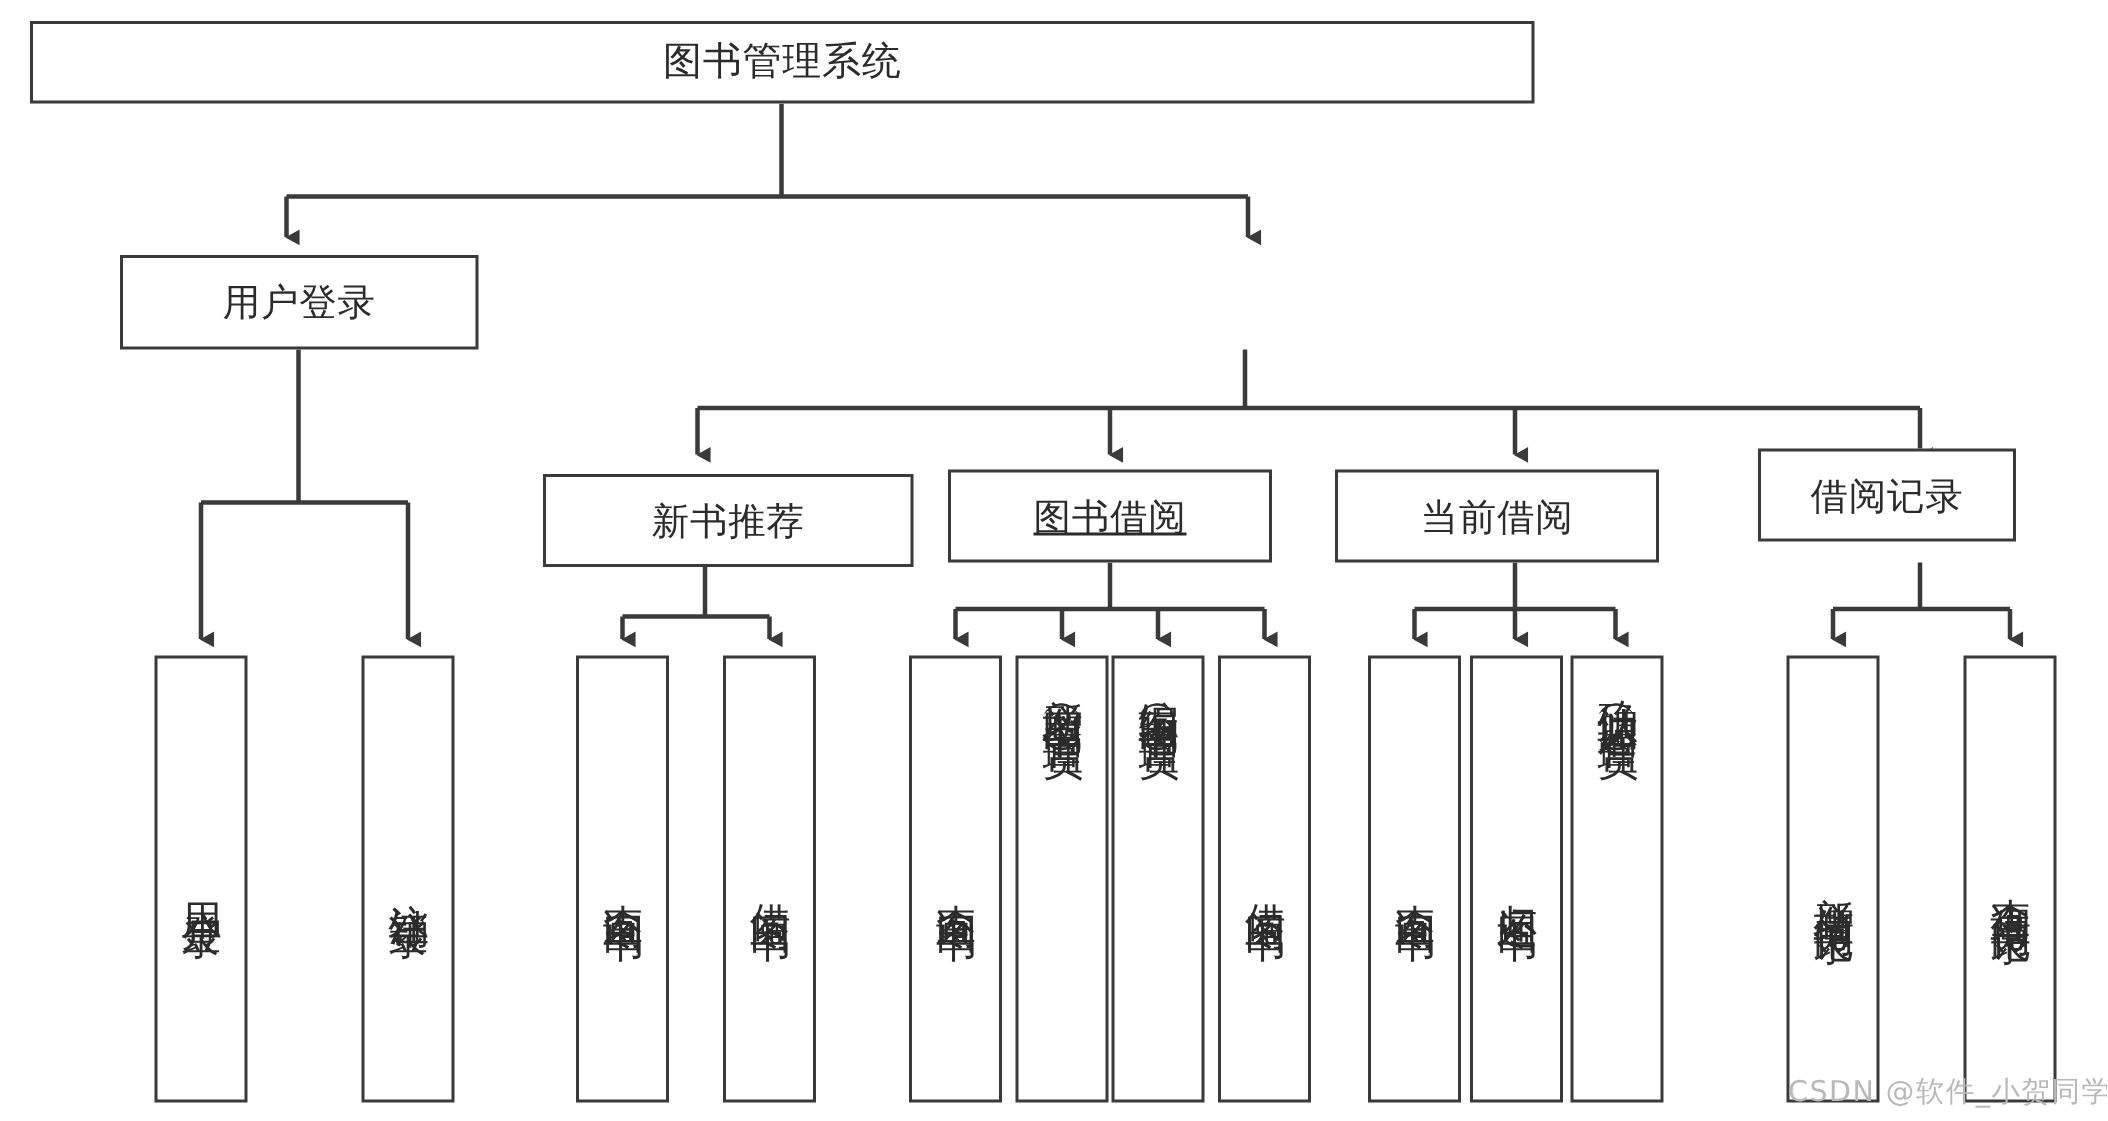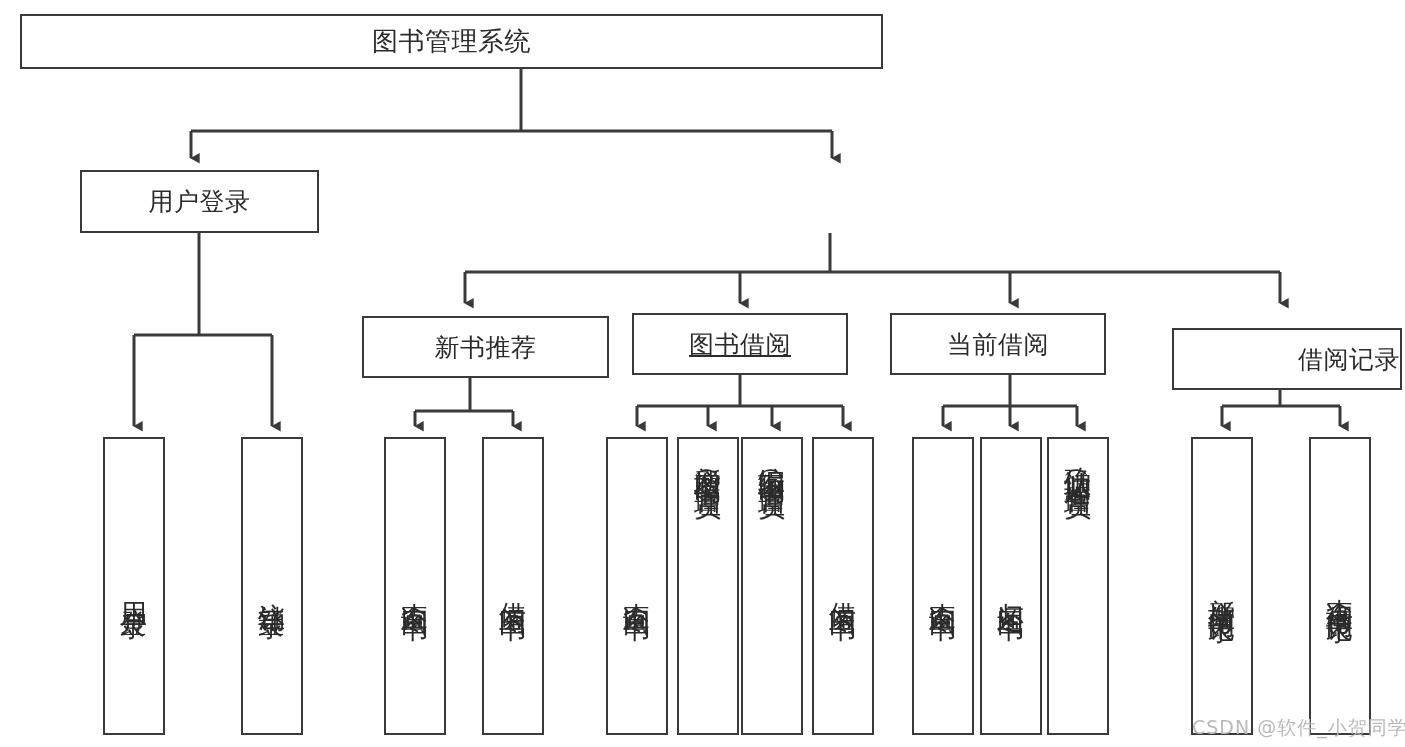--- a/index.html
+++ b/index.html
@@ -91,38 +91,38 @@
       <path d="M1010,406 L1010,426" marker-end="url(#arrow)"></path>
       <path d="M1077,406 L1077,426" marker-end="url(#arrow)"></path>
 
       <path d="M1280,375 L1280,406"></path>
       <path d="M1222,406 L1340,406"></path>
       <path d="M1222,406 L1222,426" marker-end="url(#arrow)"></path>
       <path d="M1340,406 L1340,426" marker-end="url(#arrow)"></path>
     </g>
   </svg>
 
-  <div class="node root h-node" style="left:20px;top:14px;width:863px;height:55px;">
+  <div class="node root h-node" style="left:20px;top:14px;width:1003px;height:55px;">
     <span class="lbl">图书管理系统</span>
   </div>
 
   <div class="node h-node" style="left:80px;top:170px;width:239px;height:63px;">
     <span class="lbl">用户登录</span>
   </div>
 
   <div class="node h-node" style="left:362px;top:300px;width:247px;height:62px;margin-top:16px;">
     <span class="lbl">新书推荐</span>
   </div>
   <div class="node h-node" style="left:632px;top:313px;width:216px;height:62px;text-decoration:underline;">
     <span class="lbl">图书借阅</span>
   </div>
   <div class="node h-node" style="left:890px;top:313px;width:216px;height:62px;">
     <span class="lbl">当前借阅</span>
   </div>
-  <div class="node h-node" style="left:1172px;top:328px;width:230px;height:62px;justify-content:flex-end;">
+  <div class="node h-node" style="left:1172px;top:299px;width:172px;height:62px;">
     <span class="lbl">借阅记录</span>
   </div>
 
   <div class="node v-node mid" style="left:103px;top:437px;width:62px;height:298px;">
     <span class="lbl">用户登录</span>
   </div>
   <div class="node v-node mid" style="left:241px;top:437px;width:62px;height:298px;">
     <span class="lbl">注销登录</span>
   </div>
 

